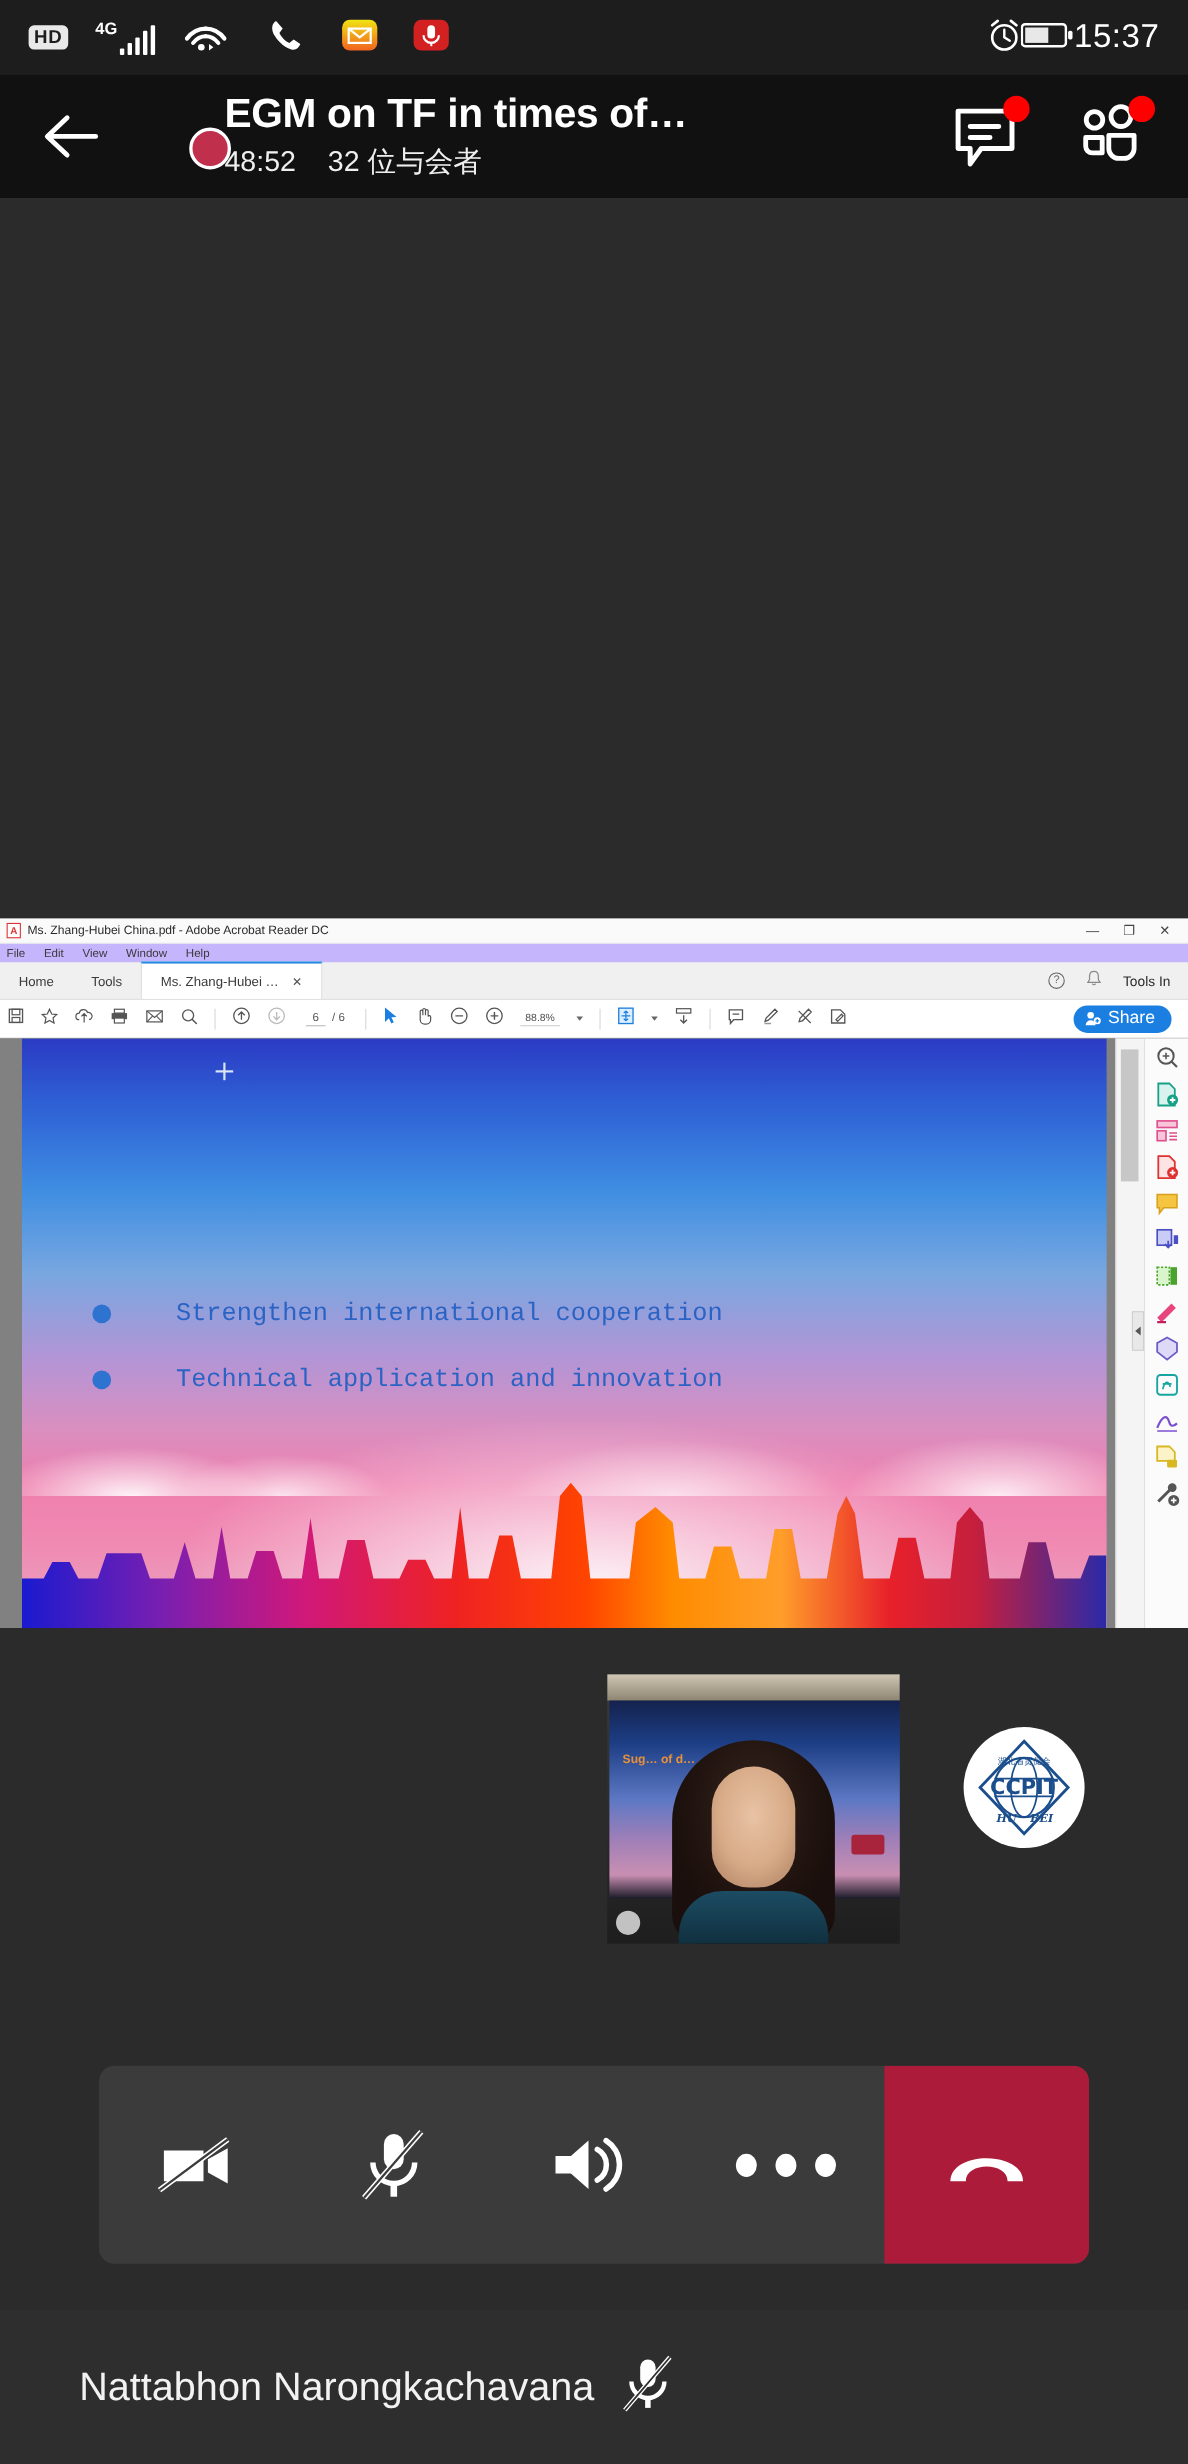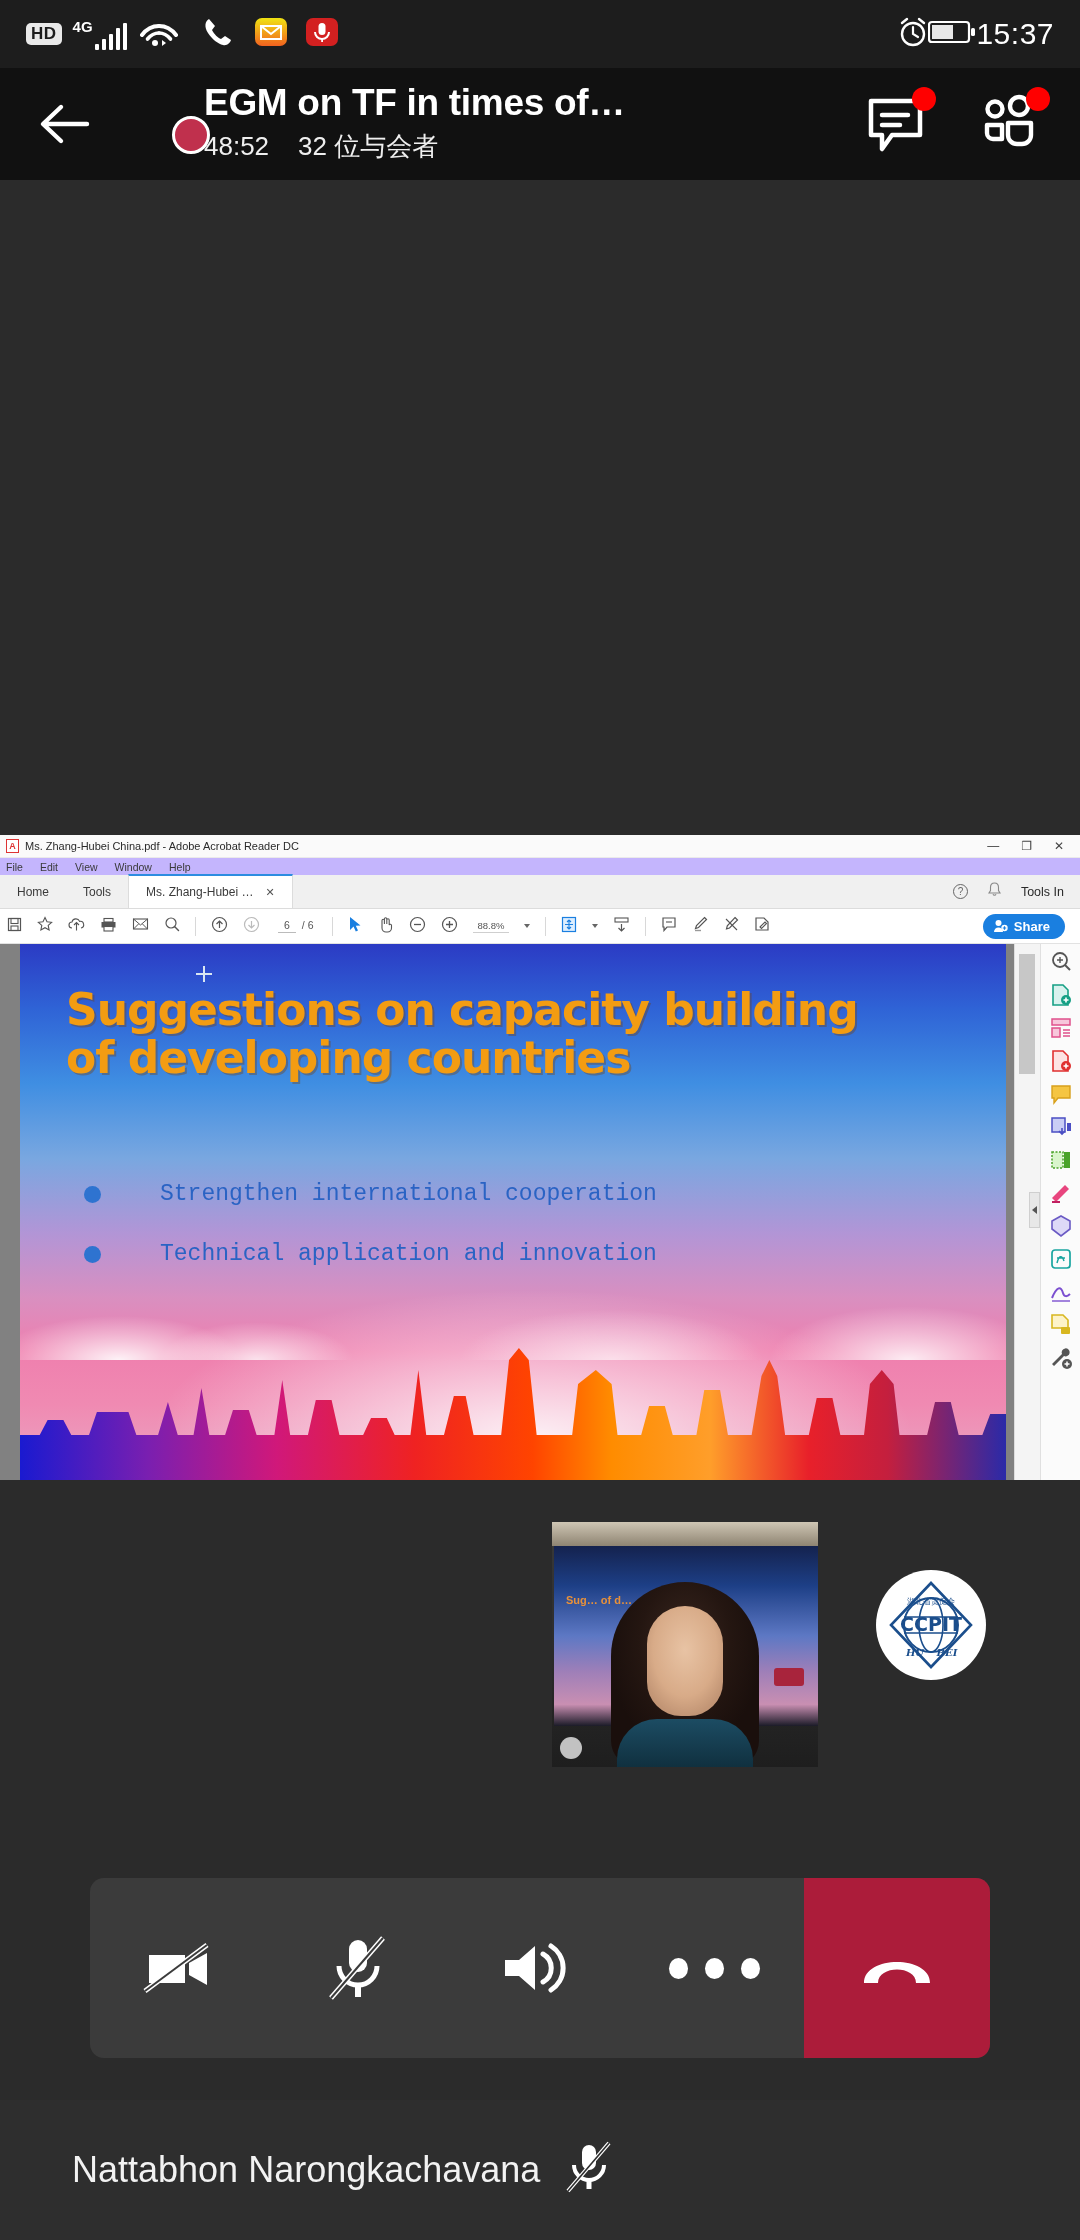--- a/index.html
+++ b/index.html
@@ -9,21 +9,21 @@
     font-family: "Liberation Sans", sans-serif;
     overflow: hidden;
   }
   #app { position: relative; width: 1080px; height: 2240px; background: #2b2b2b; }
 
   
   .statusbar {
     position: absolute; left: 0; top: 0; width: 1080px; height: 68px;
     background: #1d1d1d; display: flex; align-items: center; padding: 0 26px;
   }
-  .sb-left { display: flex; align-items: center; gap: 9px; text-align: center; }
+  .sb-left { display: flex; align-items: center; gap: 23px; text-align: center; }
   .sb-right { margin-left: auto; display: flex; align-items: center; gap: 0; }
   .hd-badge {
     background: #e9e9e9; color: #1d1d1d; font-weight: bold; font-size: 17px;
     border-radius: 5px; padding: 2px 5px 3px; letter-spacing: .5px; line-height: 1;
   }
   .net-group { display: flex; align-items: flex-end; gap: 2px; position: relative; padding-left: 2px;}
   .net-4g { color: #fff; font-size: 15px; font-weight: bold; line-height: 1; margin-bottom: 16px; }
   .bars { display: flex; align-items: flex-end; gap: 2.5px; height: 27px; }
   .bars i { display: block; width: 4.5px; background: #fff; border-radius: 1px; }
   .bars i:nth-child(1){height:6px} .bars i:nth-child(2){height:11px}
@@ -103,21 +103,21 @@
   .tb-sep { width: 1px; height: 19px; background: #d8d8d8; }
   .pagefield {
     font-size: 10.5px; color: #555; display: flex; align-items: baseline; gap: 6px; margin: 0 3px;
   }
   .pagefield .num { border-bottom: 1px solid #bbb; padding: 0 6px 1px; }
   .zoomfield { font-size: 9.5px; color: #555; border-bottom: 1px solid #cfcfcf; padding: 0 5px 1px; }
   .tri-down { width: 0; height: 0; border-left: 3.5px solid transparent; border-right: 3.5px solid transparent; border-top: 4.5px solid #666; }
   .share-btn {
     margin-left: auto; background: #1a7fe0; color: #fff; border-radius: 14px;
     height: 25px; display: flex; align-items: center; gap: 6px; padding: 0 15px 0 10px;
-    font-size: 13px; margin-right: 8px; font-weight: bold;
+    font-size: 16px; margin-right: 8px;
   }
 
   .pdf-body { position: relative; height: 536px; background: #7d7d7d; display: flex; }
   .pdf-scrollcol { width: 26px; background: #f4f4f4; border-left: 1px solid #ddd; position: relative; }
   .pdf-scrollcol .vthumb { position: absolute; left: 4px; top: 10px; width: 16px; height: 120px; background: #c7c7c7; }
   .pdf-page-area { flex: 1; position: relative; overflow: hidden; background: #818181; }
   .slide {
     position: absolute; left: 20px; top: 0; right: 8px; height: 100%;
     background:
       radial-gradient(ellipse 70% 50% at 52% 92%, rgba(255,255,255,.85) 0%, rgba(255,255,255,0) 55%),
@@ -511,21 +511,20 @@
         </div>
       </div>
 
       <div class="pdf-body">
         <div class="left-handle">
             <i></i>
           </div>
         <div class="pdf-page-area">
           <div class="slide">
             <div class="cursor-cross"></div>
-            <div class="slide-h1">Suggestions on capacity building of developing countries</div>
             <div class="bullets">
               <div class="bullet">
                 <span class="dot"></span>
                 <span class="txt">Strengthen international cooperation</span>
               </div>
               <div class="bullet">
                 <span class="dot"></span>
                 <span class="txt">Technical application and innovation</span>
               </div>
             </div>

